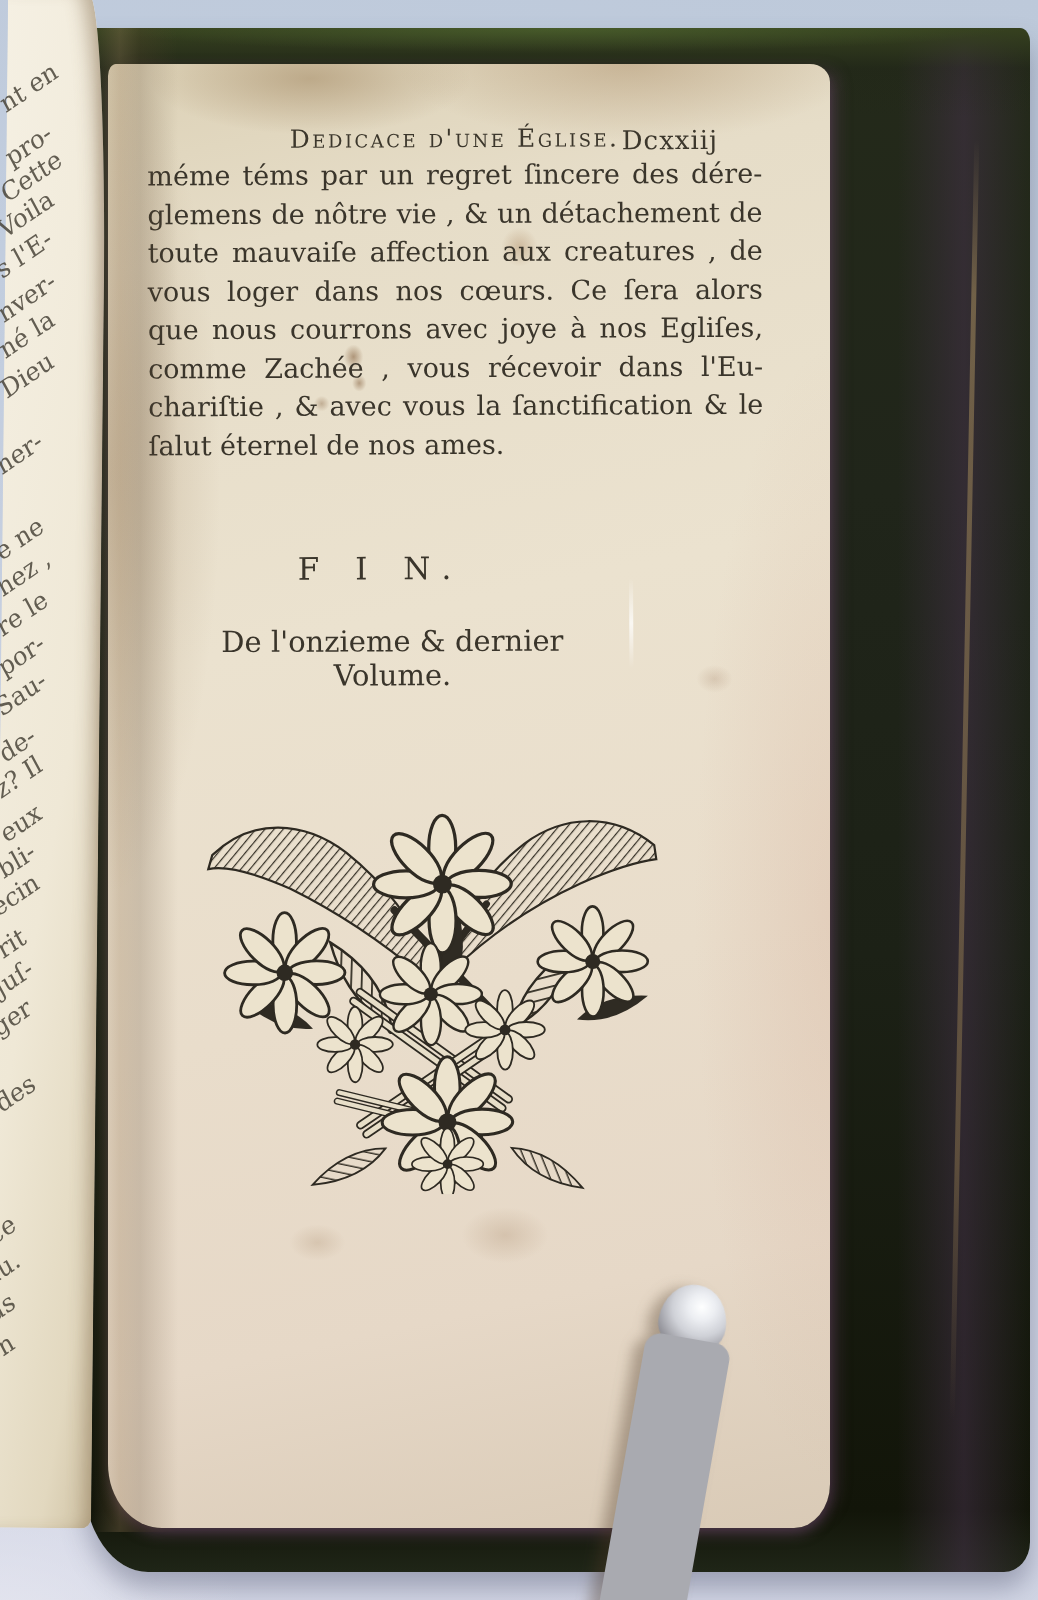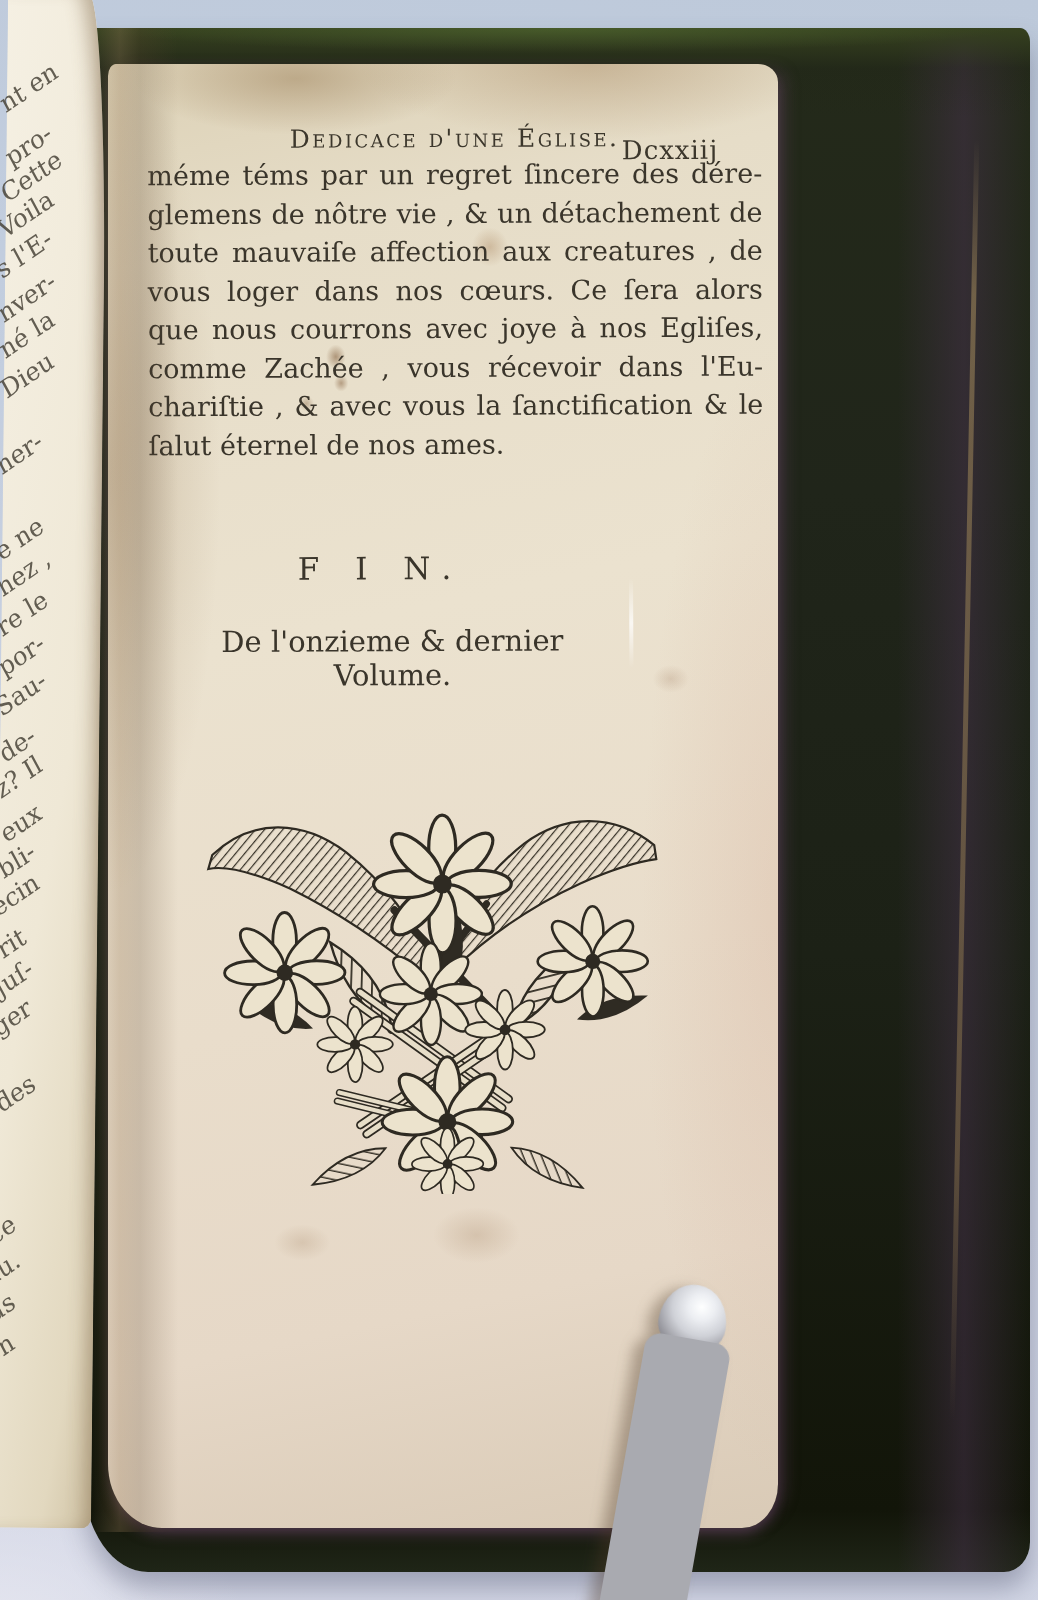--- a/index.html
+++ b/index.html
@@ -31,42 +31,42 @@
       #efe9da;
     box-shadow:inset -14px 0 18px -8px rgba(120,95,65,.45);}
   .frag{position:absolute;font-size:25px;color:#4a453a;white-space:pre;
     transform:rotate(-35deg) skewX(-6deg);transform-origin:left bottom;opacity:.85;}
 
   
   .gutter{position:absolute;left:92px;top:28px;width:86px;height:1504px;pointer-events:none;
     background:linear-gradient(90deg, rgba(0,0,0,0) 0%, rgba(150,122,88,.30) 32%, rgba(92,70,46,.22) 56%, rgba(0,0,0,0) 100%);}
 
   
-  .page{position:absolute;left:108px;top:64px;width:670px;height:1464px;
+  .page{position:absolute;left:108px;top:64px;width:722px;height:1464px;
     border-radius:8px 20px 36px 54px / 12px 18px 44px 64px;
     background:
       radial-gradient(230px 80px at 28% 1%, rgba(148,118,78,.45), rgba(0,0,0,0) 70%),
       radial-gradient(330px 110px at 72% 0%, rgba(158,124,84,.38), rgba(0,0,0,0) 70%),
       radial-gradient(150px 560px at 0% 28%, rgba(140,110,75,.30), rgba(0,0,0,0) 75%),
       radial-gradient(190px 760px at 101% 58%, rgba(208,164,142,.26), rgba(0,0,0,0) 75%),
       radial-gradient(15px 19px at 34% 20%, rgba(118,78,42,.50), rgba(0,0,0,0) 65%),
       radial-gradient(11px 13px at 34.8% 21.8%, rgba(118,78,42,.45), rgba(0,0,0,0) 65%),
       radial-gradient(12px 12px at 29.6% 23.2%, rgba(120,82,46,.35), rgba(0,0,0,0) 65%),
       radial-gradient(26px 28px at 57% 12.5%, rgba(150,105,60,.30), rgba(0,0,0,0) 70%),
       radial-gradient(62px 40px at 55% 80%, rgba(150,115,80,.22), rgba(0,0,0,0) 70%),
       radial-gradient(40px 26px at 29% 80.5%, rgba(150,115,80,.20), rgba(0,0,0,0) 70%),
       radial-gradient(26px 20px at 84% 42%, rgba(140,100,70,.20), rgba(0,0,0,0) 70%),
       linear-gradient(168deg,#dcd1b6 0%,#e6ddc8 13%,#ebe2cf 38%,#e9ddcb 62%,#e6d8c7 82%,#d9cab6 100%);
     box-shadow:0 10px 13px -4px rgba(112,72,112,.55), 13px 0 15px -6px rgba(112,72,112,.35);
     color:#3a352b;}
   .page-inner{position:absolute;inset:0;transform:rotate(-.25deg);}
 
   .head{position:absolute;top:60px;left:42px;width:615px;text-align:center;
     font-variant:small-caps;font-size:25px;letter-spacing:2.5px;color:#3c372c;}
-  .folio{position:absolute;top:12px;right:44px;font-variant:normal;font-size:26px;letter-spacing:1px;}
+  .folio{position:absolute;top:2px;right:44px;font-variant:normal;font-size:26px;letter-spacing:1px;}
 
   .body-text{position:absolute;top:92px;left:42px;width:615px;
     font-size:27px;line-height:38.5px;color:#3a352b;}
   .line{height:38.5px;overflow:visible;white-space:normal;}
   .just{text-align:justify;text-align-last:justify;}
 
   .fin{position:absolute;top:486px;left:134px;width:280px;text-align:center;
     font-size:31px;letter-spacing:13px;color:#3a352b;}
   .volume{position:absolute;top:560px;left:95px;width:380px;text-align:center;
     font-size:29px;color:#3a352b;}

